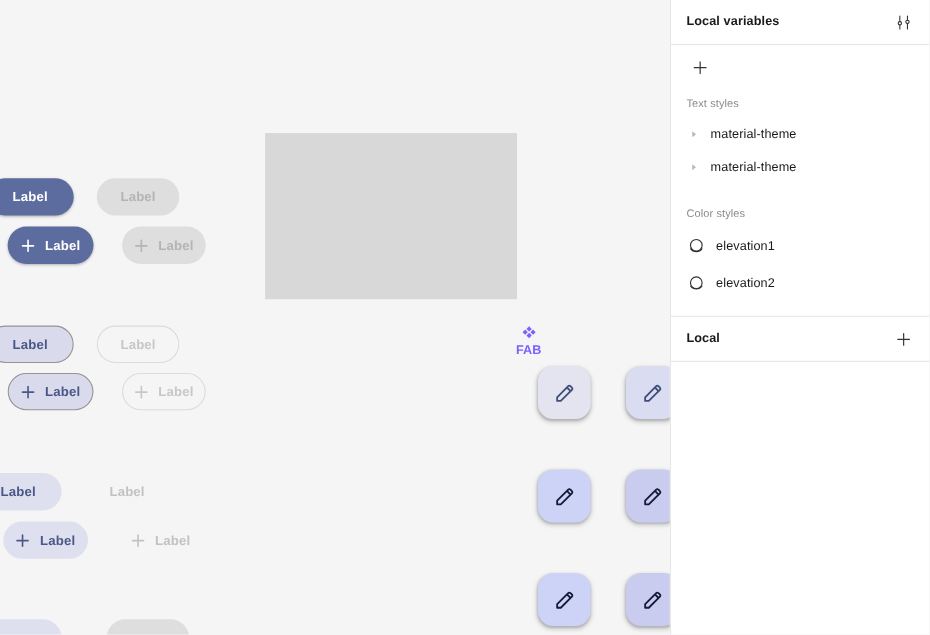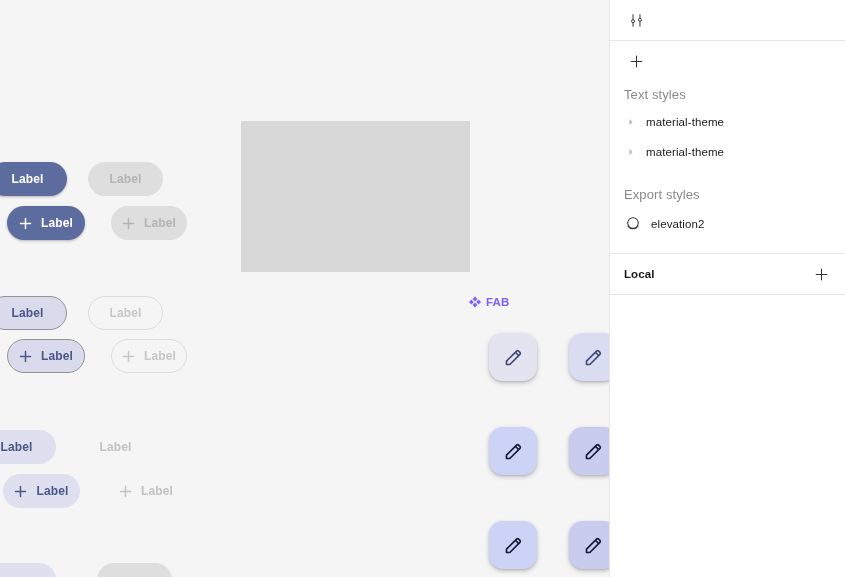--- a/index.html
+++ b/index.html
@@ -28,20 +28,21 @@
   
   .fab-set-label {
     position: absolute;
     left: 469px; top: 296px;
     display: flex; align-items: center; gap: 5px;
     color: #7b61ff;
     font-size: 11.5px;
     font-weight: 700;
     letter-spacing: .1px;
     white-space: nowrap;
+    flex-direction: column;
   }
   .diamond-icon { width: 12px; height: 12px; flex: none; display:block; }
 
   
   .btn {
     position: absolute;
     display: inline-flex; align-items: center; justify-content: center;
     gap: 9px;
     border-radius: 100px;
     font-size: 12px;
@@ -127,21 +128,21 @@
     margin-left: 14px;
     width: 72px;
   }
   .opacity {
     font-size: 11.5px;
     color: #1a1a1a;
     flex: 1;
   }
 
   .grp-label {
-    font-size: 13px;
+    font-size: 10px;
     color: #8a8a8a;
     padding: 0 14px;
     height: 26px;
     display: flex; align-items: center;
     letter-spacing: .1px;
   }
   .style-row {
     display: flex; align-items: center;
     height: 30px;
     padding: 0 14px;
@@ -304,20 +305,21 @@
       </svg>
     </div>
 
   </div>
 
   <div class="panel">
 
 
     <div class="section">
       <div class="sec-row">
+        <span class="sec-title">Local variables</span>
         <span class="icon-btn">
           <svg width="15" height="15" viewBox="0 0 16 16">
             <path d="M4.3 1.8v5.1M4.3 10.4v3.8M11.7 1.8v3.8M11.7 9v5.2" stroke="#333" stroke-width="1.05" fill="none" stroke-linecap="round"></path>
             <circle cx="4.3" cy="8.7" r="1.6" fill="none" stroke="#333" stroke-width="1.05"></circle>
             <circle cx="11.7" cy="7.3" r="1.6" fill="none" stroke="#333" stroke-width="1.05"></circle>
           </svg>
         </span>
       </div>
     </div>
 
@@ -342,21 +344,28 @@
 
       <div class="style-row">
         <span class="caret">
           <svg width="8" height="8" viewBox="0 0 8 8">
             <path d="M2.4 1.3L5.6 4 2.4 6.7z" fill="#b5b5b5"></path>
           </svg>
         </span>
         <span class="style-name">material-theme</span>
       </div>
 
-      <div class="grp-label" style="margin-top:14px;">Export styles</div>
+      <div class="grp-label" style="margin-top:14px;">Color styles</div>
+      <div class="effect-row">
+        <svg class="effect-icon" viewBox="0 0 18 18">
+          <circle cx="9" cy="8" r="5.3" fill="none" stroke="#333" stroke-width="1.05"></circle>
+          <path d="M3.9 11.2c1 1.5 2.9 2.5 5.1 2.5s4.1-1 5.1-2.5" fill="none" stroke="#333" stroke-width="1.05" stroke-linecap="round"></path>
+        </svg>
+        <span class="effect-name">elevation1</span>
+      </div>
       <div class="effect-row" style="margin-bottom:12px;">
         <svg class="effect-icon" viewBox="0 0 18 18">
           <circle cx="9" cy="8" r="5.3" fill="none" stroke="#333" stroke-width="1.05"></circle>
           <path d="M3.9 11.2c1 1.5 2.9 2.5 5.1 2.5s4.1-1 5.1-2.5" fill="none" stroke="#333" stroke-width="1.05" stroke-linecap="round"></path>
         </svg>
         <span class="effect-name">elevation2</span>
       </div>
     </div>
 
     <div class="section">

